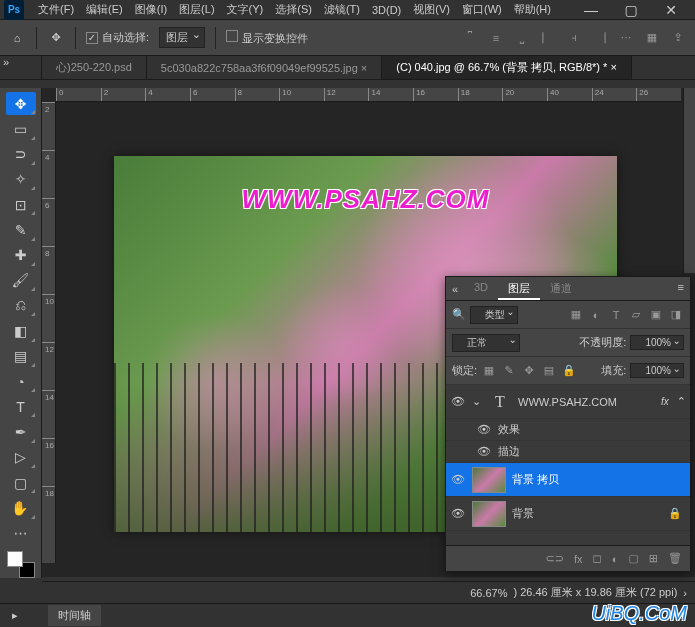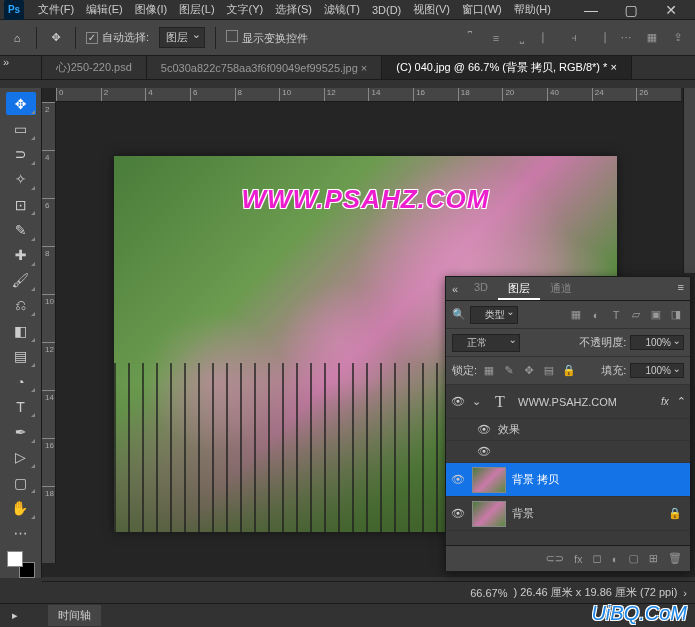--- a/index.html
+++ b/index.html
@@ -253,20 +253,21 @@
       <span class="name">WWW.PSAHZ.COM</span>
       <span class="fx">fx</span>
       <span>⌃</span>
     </div>
     <div class="layer sub">
       <span class="eye">👁</span>
       <span class="name">效果</span>
     </div>
     <div class="layer sub">
       <span class="eye">👁</span>
+      <span class="name">描边</span>
     </div>
     <div class="layer sel">
       <span class="eye">👁</span>
       <span class="thumb"></span>
       <span class="name">背景 拷贝</span>
     </div>
     <div class="layer">
       <span class="eye">👁</span>
       <span class="thumb"></span>
       <span class="name">背景</span>

